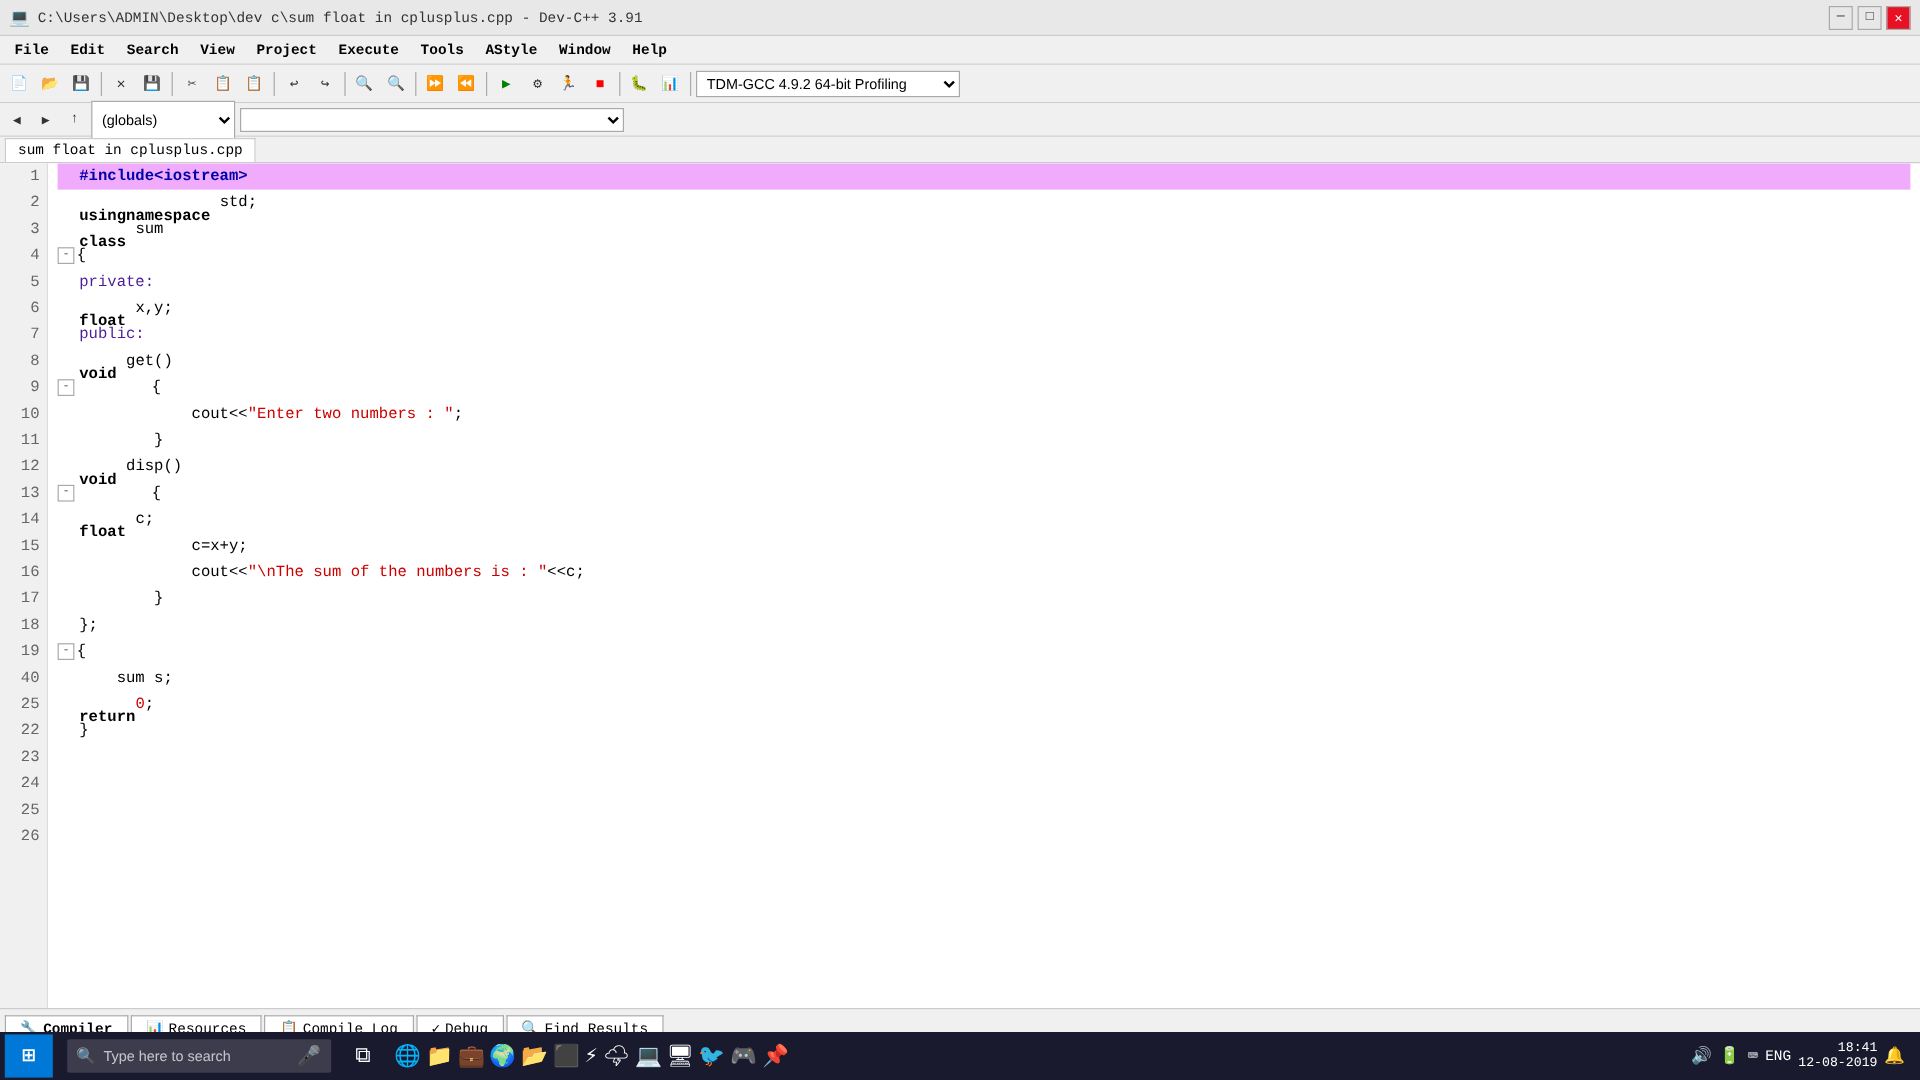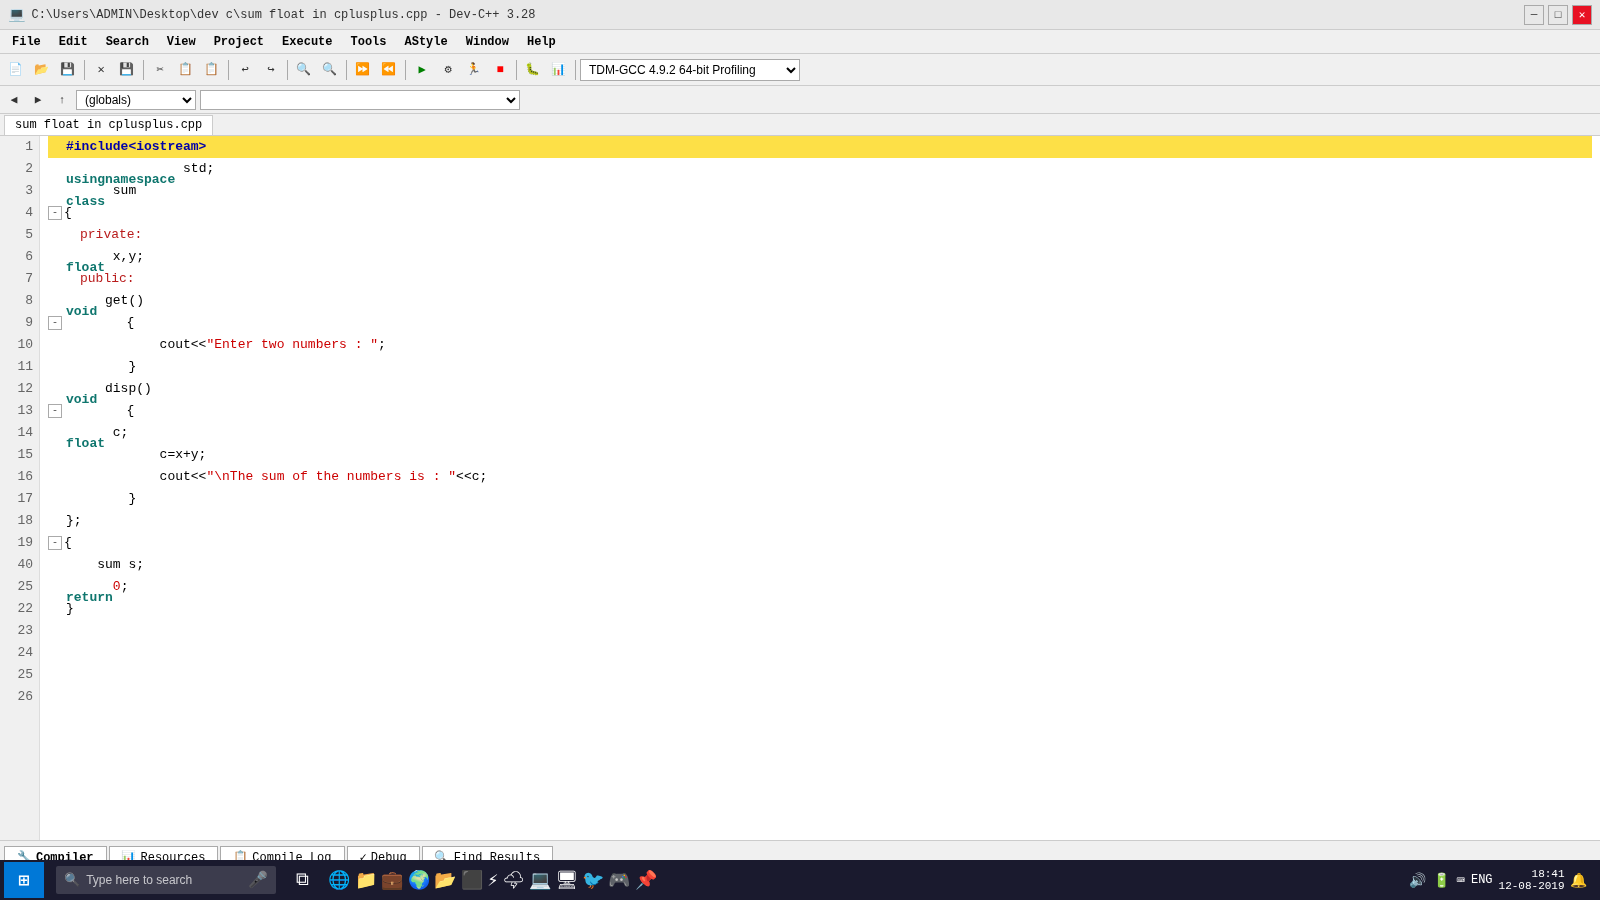--- a/index.html
+++ b/index.html
@@ -127,21 +127,21 @@
       height: 20px;
       display: flex;
       align-items: center;
       justify-content: center;
       cursor: pointer;
       font-size: 11px;
       color: #333;
       border: 1px solid transparent;
     }
     .scope-dropdown {
-      height: 20px;
+      height: 32px;
       font-size: 12px;
       border: 1px solid #aaa;
       background: white;
       padding: 0 4px;
       min-width: 120px;
     }
     .func-dropdown {
       height: 20px;
       font-size: 12px;
       border: 1px solid #aaa;
@@ -204,39 +204,39 @@
       padding: 0 8px;
     }
     .code-line {
       height: 22px;
       line-height: 22px;
       white-space: pre;
       display: flex;
       align-items: center;
     }
     .code-line.highlighted {
-      background: #fde047;
+      background: #f0abfc;
     }
     .fold-icon {
       display: inline-block;
       width: 14px;
       height: 14px;
       border: 1px solid #aaa;
       font-size: 10px;
       text-align: center;
       line-height: 12px;
       cursor: pointer;
       color: #555;
       margin-right: 2px;
       vertical-align: middle;
     }
 
     
-    .kw { color: #0f766e; font-weight: bold; margin-top: 21px; }
-    .kw2 { color: #b91c1c; margin-left: 14px; }
+    .kw { color: #000000; font-weight: bold; margin-top: 21px; }
+    .kw2 { color: #4c1d95; }
     .str { color: #cc0000; }
     .num { color: #cc0000; }
     .pp { color: #0000aa; font-weight: bold; }
 
     
     #bottom-tabs {
       background: #f0f0f0;
       height: 28px;
       display: flex;
       align-items: flex-end;
@@ -344,21 +344,21 @@
       width: 100%;
     }
     .search-bar input::placeholder { color: rgba(255,255,255,0.7); }
   </style>
 </head>
 <body>
 
 <div id="title-bar">
   <div id="title-bar-left">
     <span style="font-size:14px;">💻</span>
-    <span style="font-size:12px;">C:\Users\ADMIN\Desktop\dev c\sum float in cplusplus.cpp - Dev-C++ 3.28</span>
+    <span style="font-size:12px;">C:\Users\ADMIN\Desktop\dev c\sum float in cplusplus.cpp - Dev-C++ 3.91</span>
   </div>
   <div id="window-controls">
     <div class="win-btn">─</div>
     <div class="win-btn">□</div>
     <div class="win-btn" style="background:#e81123;color:white;">✕</div>
   </div>
 </div>
 
 <div id="menu-bar">
     <div class="menu-item">File</div>

